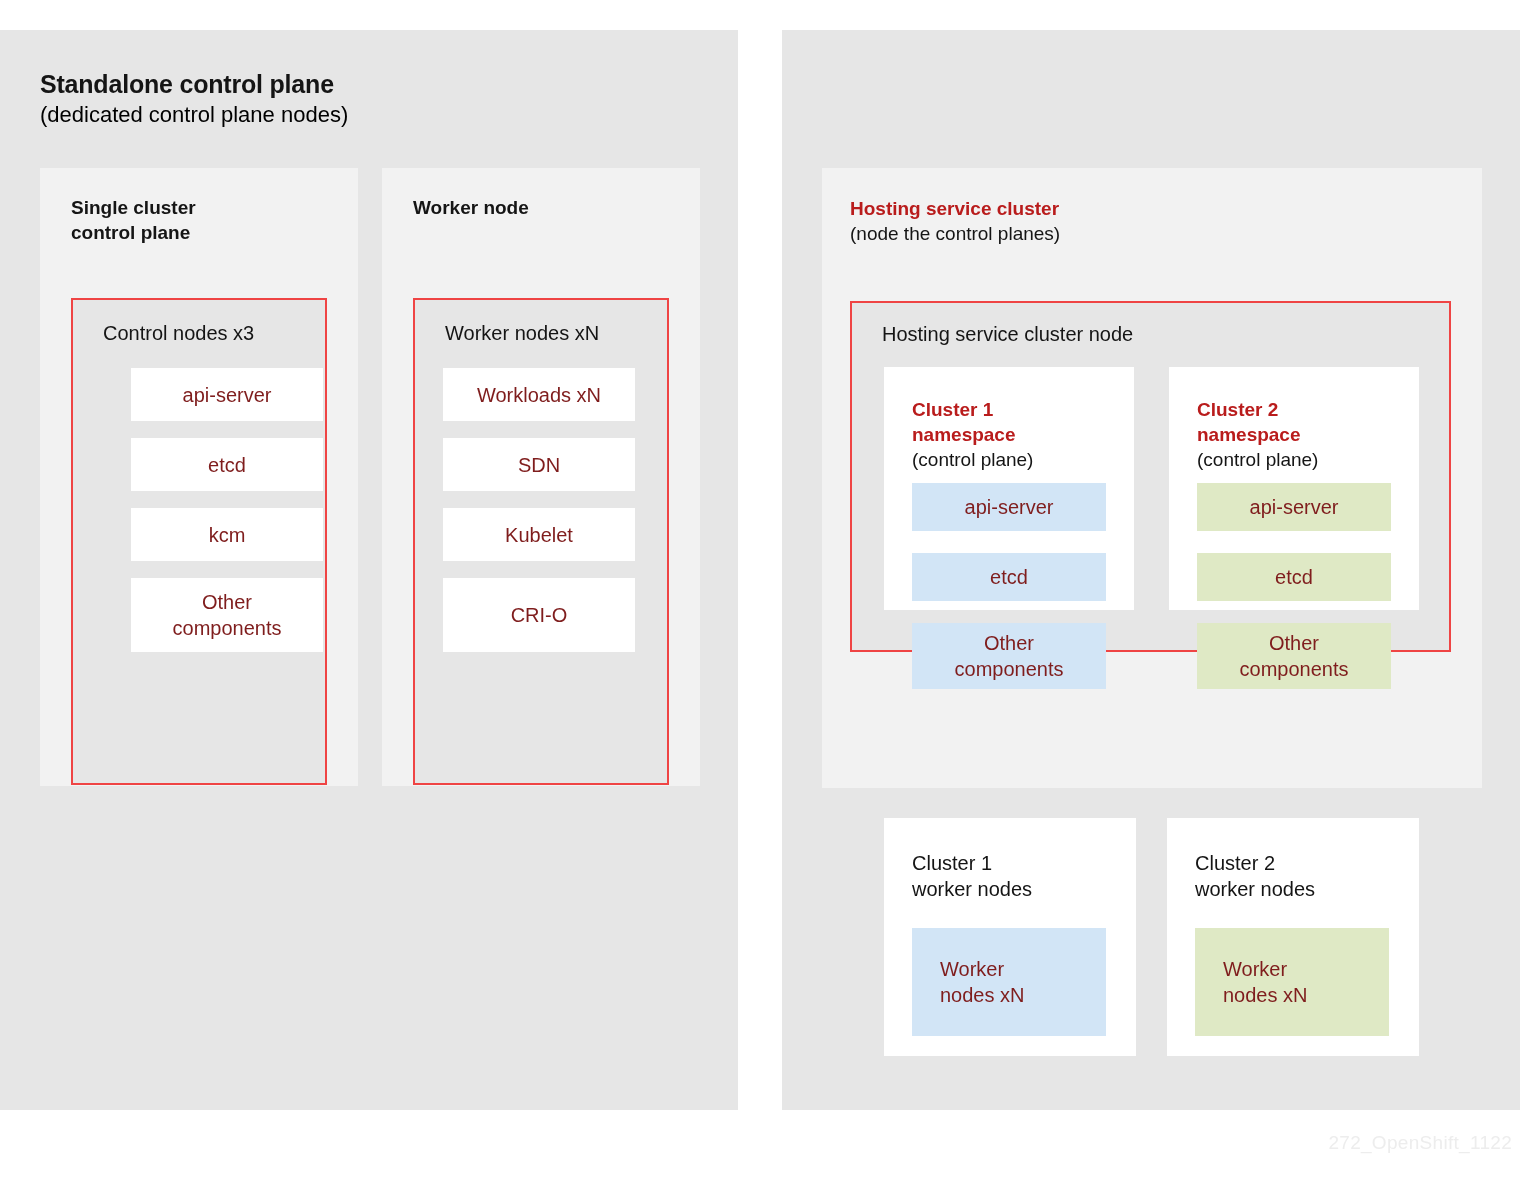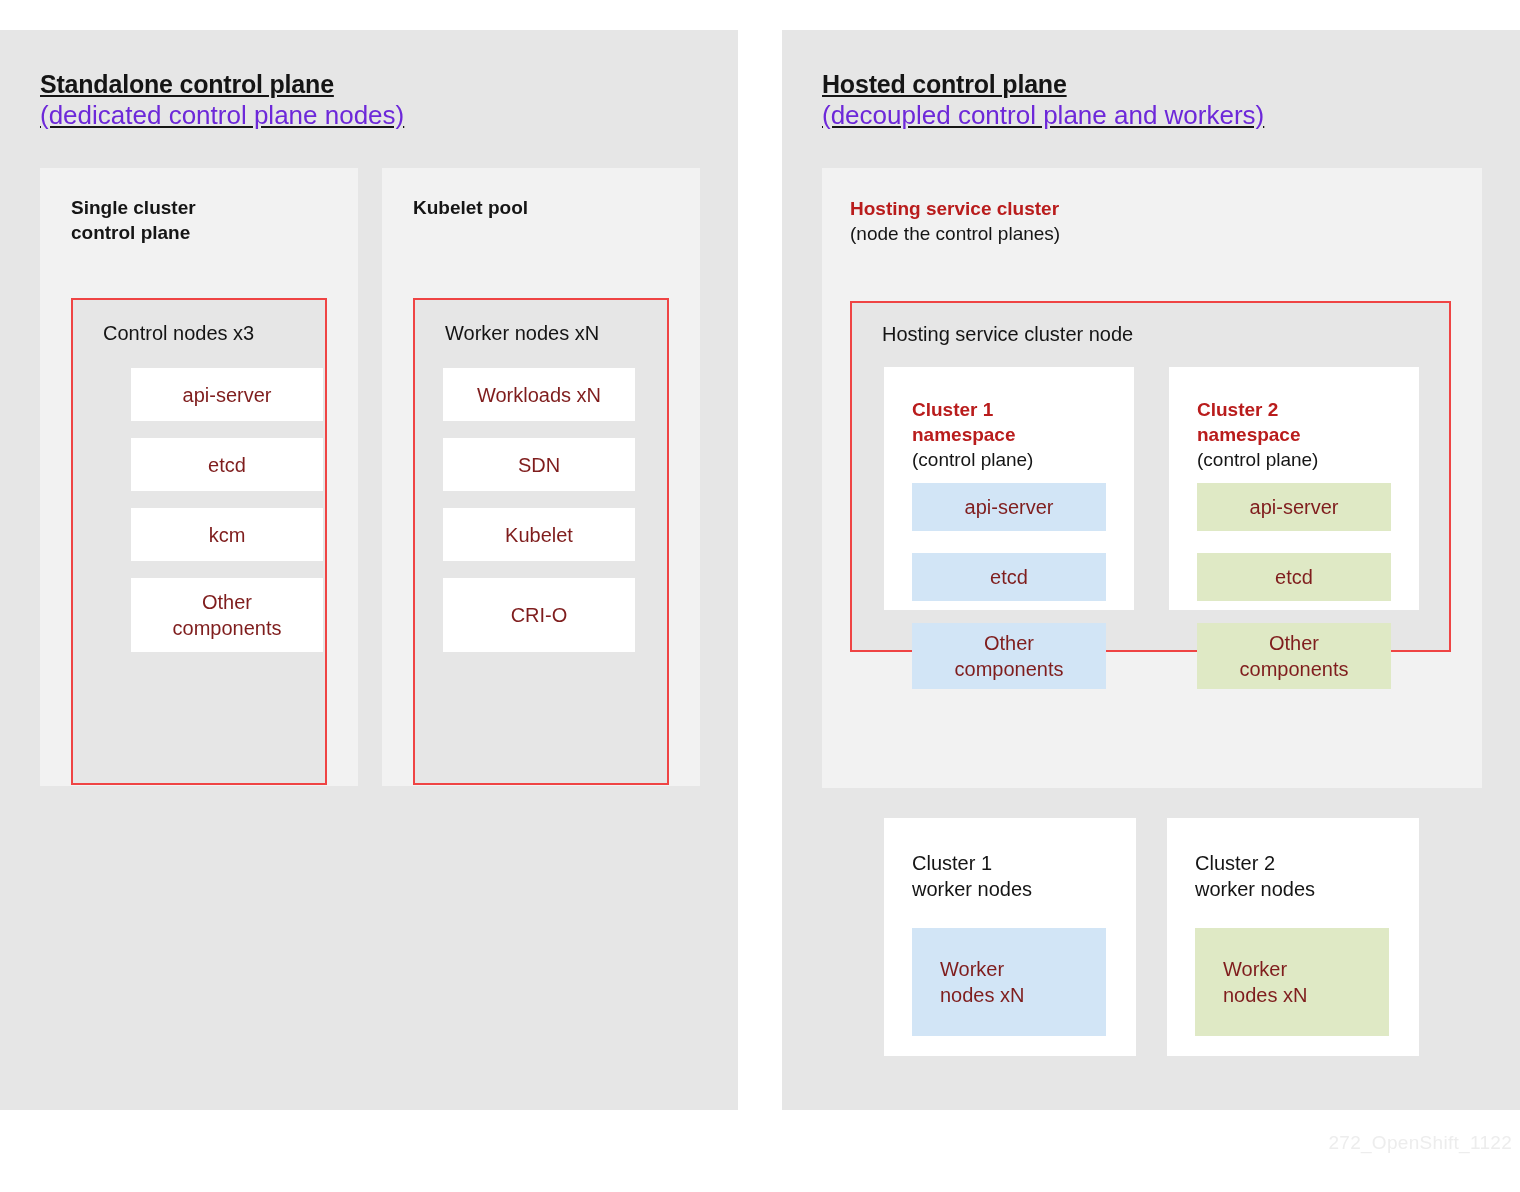--- a/index.html
+++ b/index.html
@@ -21,34 +21,34 @@
   }
 
   
   .panel {
     position: absolute;
     background: #e6e6e6;
   }
   #panel-standalone { left: 0px;   top: 30px; width: 738px; height: 1080px; }
   #panel-hosted     { left: 782px; top: 30px; width: 738px; height: 1080px; }
 
-  .panel-heading { position: absolute; text-decoration: underline; }
+  .panel-heading { position: absolute; }
   .panel-title {
     font-size: 25px;
     font-weight: bold;
     letter-spacing: -0.2px;
     line-height: 32px;
     color: #151515;
     white-space: nowrap;
   }
   .panel-subtitle {
-    font-size: 26px;
+    font-size: 22px;
     font-weight: normal;
     line-height: 30px;
-    color: #6d28d9;
+    color: #000000;
     white-space: nowrap;
   }
 
   
   .card {
     position: absolute;
     background: #f2f2f2;
   }
 
   .card-title {
@@ -152,39 +152,35 @@
 
         <div class="chip chip-white" style="left:58px; top:68px; width:192px; height:53px;">api-server</div>
         <div class="chip chip-white" style="left:58px; top:138px; width:192px; height:53px;">etcd</div>
         <div class="chip chip-white" style="left:58px; top:208px; width:192px; height:53px;">kcm</div>
         <div class="chip chip-white" style="left:58px; top:278px; width:192px; height:74px;">Other
 components</div>
       </div>
     </div>
 
     <div class="card" style="left:382px; top:138px; width:318px; height:618px;">
-      <div class="card-title" style="left:31px; top:27px;">Kubelet pool</div>
+      <div class="card-title" style="left:31px; top:27px;">Worker node</div>
 
       <div class="node-box" style="left:31px; top:130px; width:256px; height:487px;">
         <div class="node-box-label" style="left:30px; top:22px;">Worker nodes  xN</div>
 
         <div class="chip chip-white" style="left:28px; top:68px; width:192px; height:53px;">Workloads  xN</div>
         <div class="chip chip-white" style="left:28px; top:208px; width:192px; height:53px;">Kubelet</div>
         <div class="chip chip-white" style="left:28px; top:138px; width:192px; height:53px;">SDN</div>
         <div class="chip chip-white" style="left:28px; top:278px; width:192px; height:74px;">CRI-O</div>
       </div>
     </div>
   </div>
 
   <div class="panel" id="panel-hosted">
 
-    <div class="panel-heading" style="left:40px; top:38px;">
-      <div class="panel-title">Hosted control plane</div>
-      <div class="panel-subtitle">(decoupled control plane and workers)</div>
-    </div>
 
     <div class="card" style="left:40px; top:138px; width:660px; height:620px;">
       <div class="ns-title" style="left:28px; top:28px;">Hosting service cluster</div>
       <div class="ns-subtitle" style="left:28px; top:53px;">(node the control planes)</div>
 
       <div class="node-box" style="left:28px; top:133px; width:601px; height:351px;">
         <div class="node-box-label" style="left:30px; top:20px;">Hosting service cluster node</div>
 
         <div class="white-card" style="left:32px; top:64px; width:250px; height:243px;">
           <div class="ns-title" style="left:28px; top:30px;">Cluster 1

